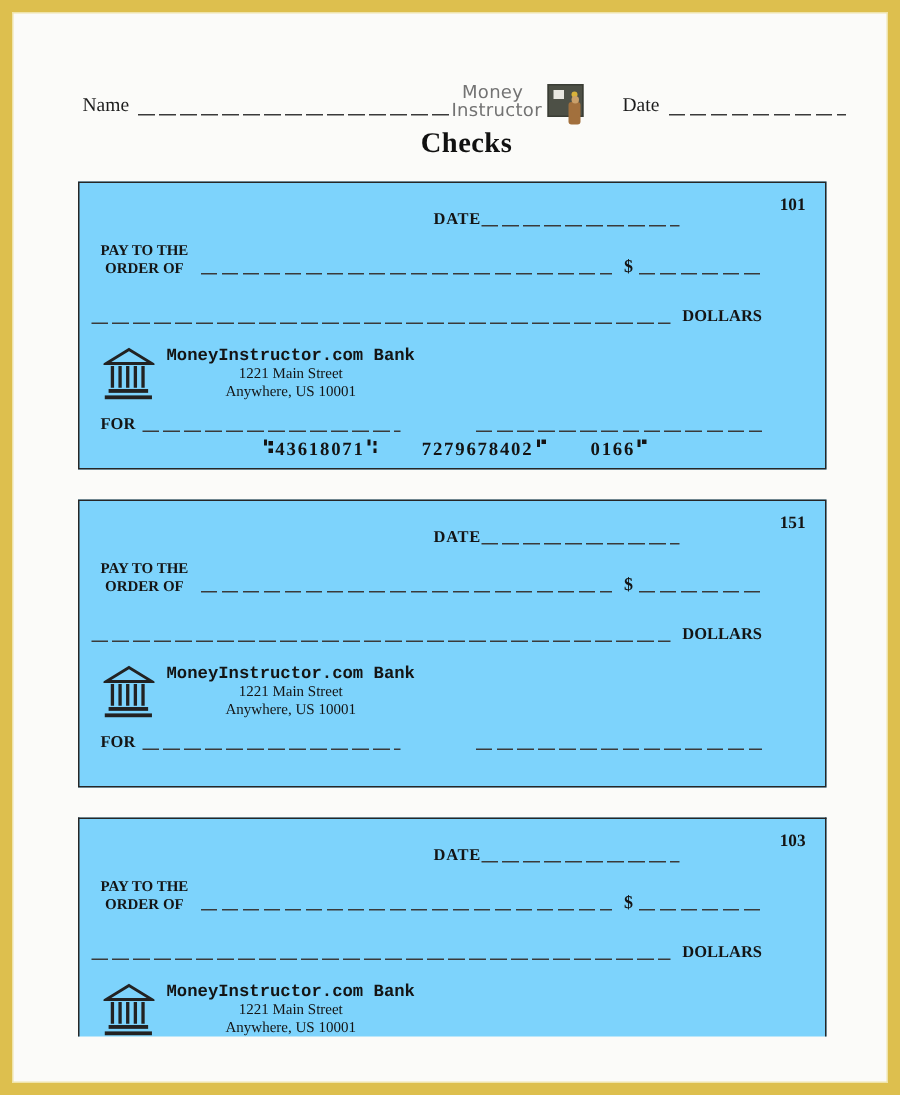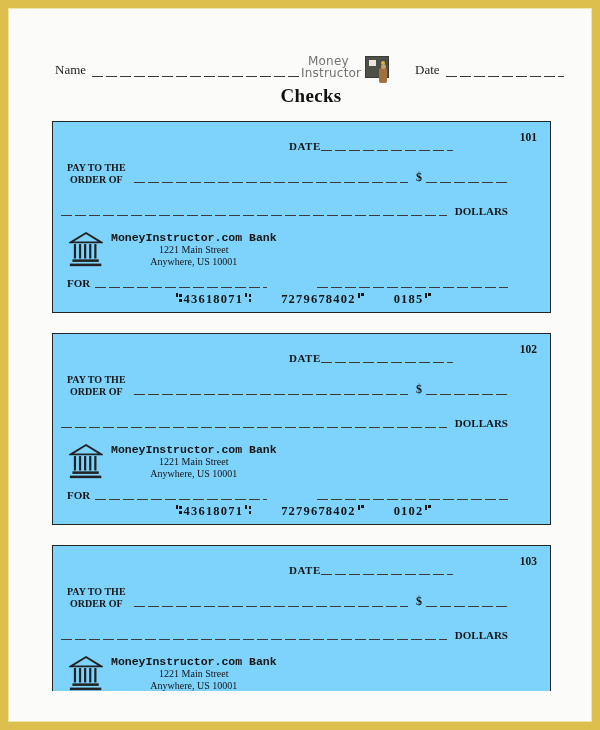--- a/index.html
+++ b/index.html
@@ -150,26 +150,26 @@
         <div class="bank-addr">Anywhere, US 10001</div>
       </div>
     </div>
     <div class="for-row">
       <span class="for-label">FOR</span>
       <span class="fill for-fill"></span>
       <span class="for-spacer"></span>
       <span class="fill sig-fill"></span>
     </div>
     <div class="micr-row">
-      <span class="micr-sym transit"></span><span>43618071</span><span class="micr-sym transit"></span><span class="micr-gap">7279678402</span><span class="micr-sym onus"></span><span class="micr-gap">0185</span><span class="micr-sym onus"></span>
+      <span class="micr-sym transit"></span><span>43618071</span><span class="micr-sym transit"></span><span class="micr-gap">7279678402</span><span class="micr-sym onus"></span><span class="micr-gap">0166</span><span class="micr-sym onus"></span>
     </div>
   </div>
 
   <div class="check" style="top:325px">
-    <div class="check-number">102</div>
+    <div class="check-number">151</div>
     <div class="date-row-chk">
       <span class="date-label">DATE</span>
       <span class="fill date-fill-chk"></span>
     </div>
     <div class="pay-row">
       <span class="pay-label">
         <span>PAY TO THE</span><br>
         <span>ORDER OF</span>
       </span>
       <span class="fill payee-fill"></span>
@@ -198,23 +198,20 @@
         <div class="bank-addr">1221 Main Street</div>
         <div class="bank-addr">Anywhere, US 10001</div>
       </div>
     </div>
     <div class="for-row">
       <span class="for-label">FOR</span>
       <span class="fill for-fill"></span>
       <span class="for-spacer"></span>
       <span class="fill sig-fill"></span>
     </div>
-    <div class="micr-row">
-      <span class="micr-sym transit"></span><span>43618071</span><span class="micr-sym transit"></span><span class="micr-gap">7279678402</span><span class="micr-sym onus"></span><span class="micr-gap">0102</span><span class="micr-sym onus"></span>
-    </div>
   </div>
 
   <div class="check cut" style="top:537px">
     <div class="check-number">103</div>
     <div class="date-row-chk">
       <span class="date-label">DATE</span>
       <span class="fill date-fill-chk"></span>
     </div>
     <div class="pay-row">
       <span class="pay-label">

